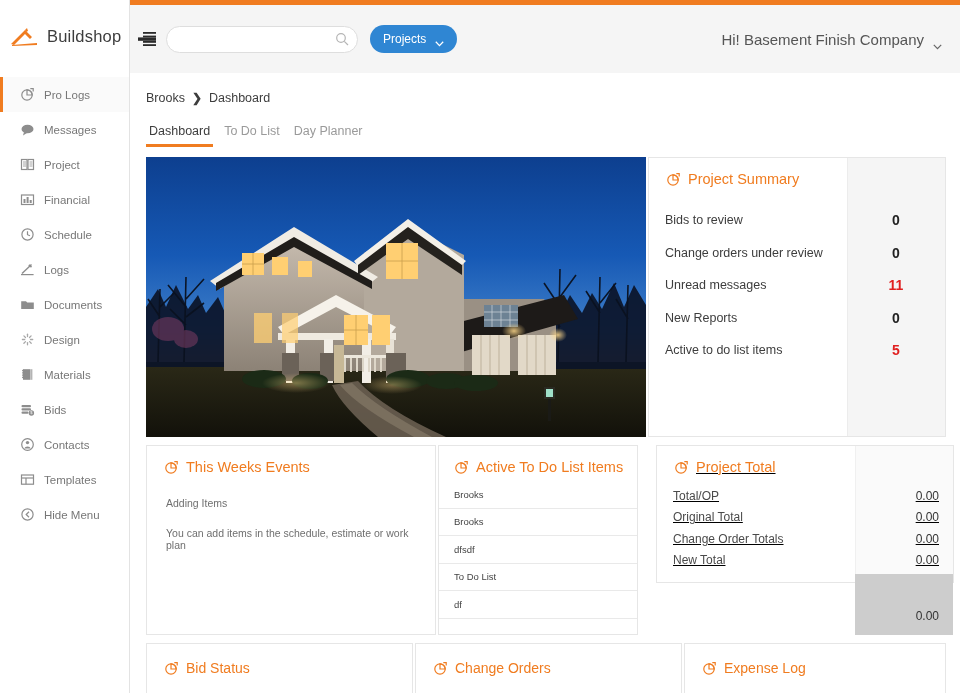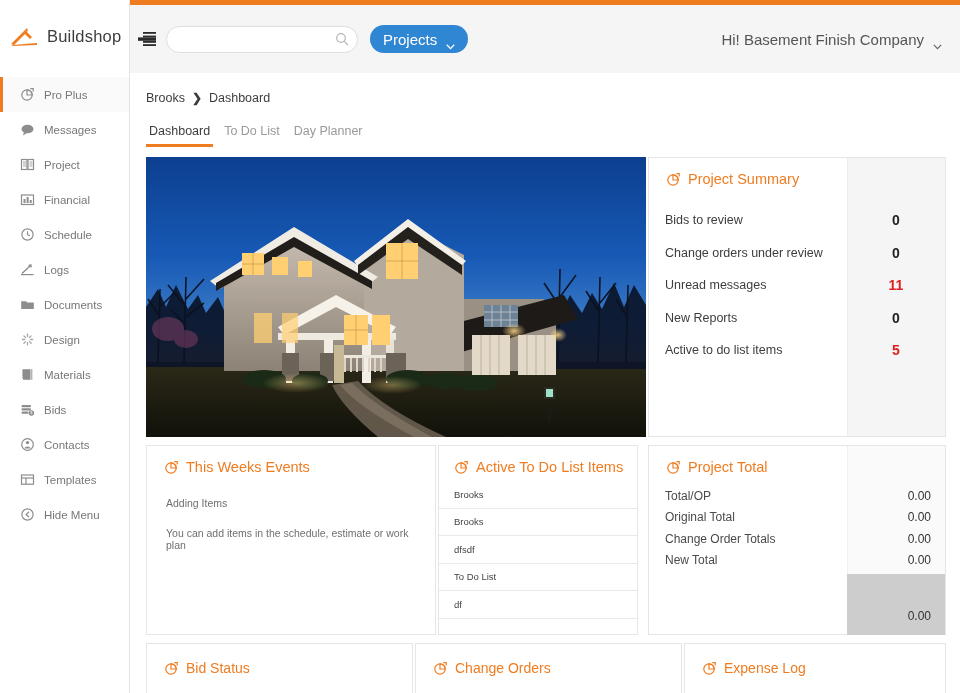--- a/index.html
+++ b/index.html
@@ -84,21 +84,21 @@
   }
   .search-ico {
     position: absolute; right: 9px; top: 6px;
     width: 14px; height: 14px; pointer-events: none;
   }
   .projects-btn {
     margin-left: 12px;
     height: 28px;
     background: #2f86d3;
     border: none; border-radius: 14px;
-    color: #fff; font-size: 15px;
+    color: #fff; font-size: 12px;
     padding: 0 13px;
     display: flex; align-items: center; gap: 9px;
     cursor: pointer;
     font-family: "Liberation Sans", sans-serif;
   }
   .chev { width: 9px; height: 6px; display: block; }
   .account {
     margin-left: auto;
     display: flex; align-items: center; gap: 9px;
     font-size: 15px; color: #555;
@@ -203,23 +203,24 @@
     height: 27.5px;
     display: flex; align-items: center;
     padding-left: 15px;
     font-size: 9.5px; color: #444;
     border-bottom: 1px solid #e9e9e9;
     cursor: pointer;
   }
 
   
   .total {
-    width: 298px; flex: 0 0 298px; height: 190px;
-    margin-left: 10px;
+    width: 298px; flex: 0 0 298px; height: 138px;
+    margin-left: 18px;
     position: relative;
+    text-decoration: underline;
   }
   .total-lightband {
     position: absolute; right: 0; top: 0;
     width: 98px; height: 128px;
     background: #fafafa;
     border-left: 1px solid #f0f0f0;
   }
   .total-darkband {
     position: absolute; right: 0; top: 128px;
     width: 98px; height: 61px;
@@ -276,21 +277,21 @@
 
     <nav class="nav">
       <div class="nav-item active">
         <span class="nav-ico">
           <svg viewBox="0 0 15 15" width="15" height="15">
               <circle cx="7" cy="8" r="5.2" fill="none" stroke="#8d8d8d" stroke-width="1.2"></circle>
               <path d="M7 8 L7 2.8 A5.2 5.2 0 0 1 12.2 8 Z" fill="none" stroke="#8d8d8d" stroke-width="1.2"></path>
               <path d="M10.3 1.6 L13.2 1.6 L13.2 4.4" fill="none" stroke="#8d8d8d" stroke-width="1.2"></path>
             </svg>
         </span>
-        <span>Pro Plus</span>
+        <span>Pro Logs</span>
       </div>
 
       <div class="nav-item">
         <span class="nav-ico">
           <svg viewBox="0 0 15 15" width="15" height="15">
               <ellipse cx="7.5" cy="7" rx="6" ry="4.3" fill="#8d8d8d"></ellipse>
               <path d="M4 10 L3 13.5 L7 11 Z" fill="#8d8d8d"></path>
             </svg>
         </span>
         <span>Messages</span>

